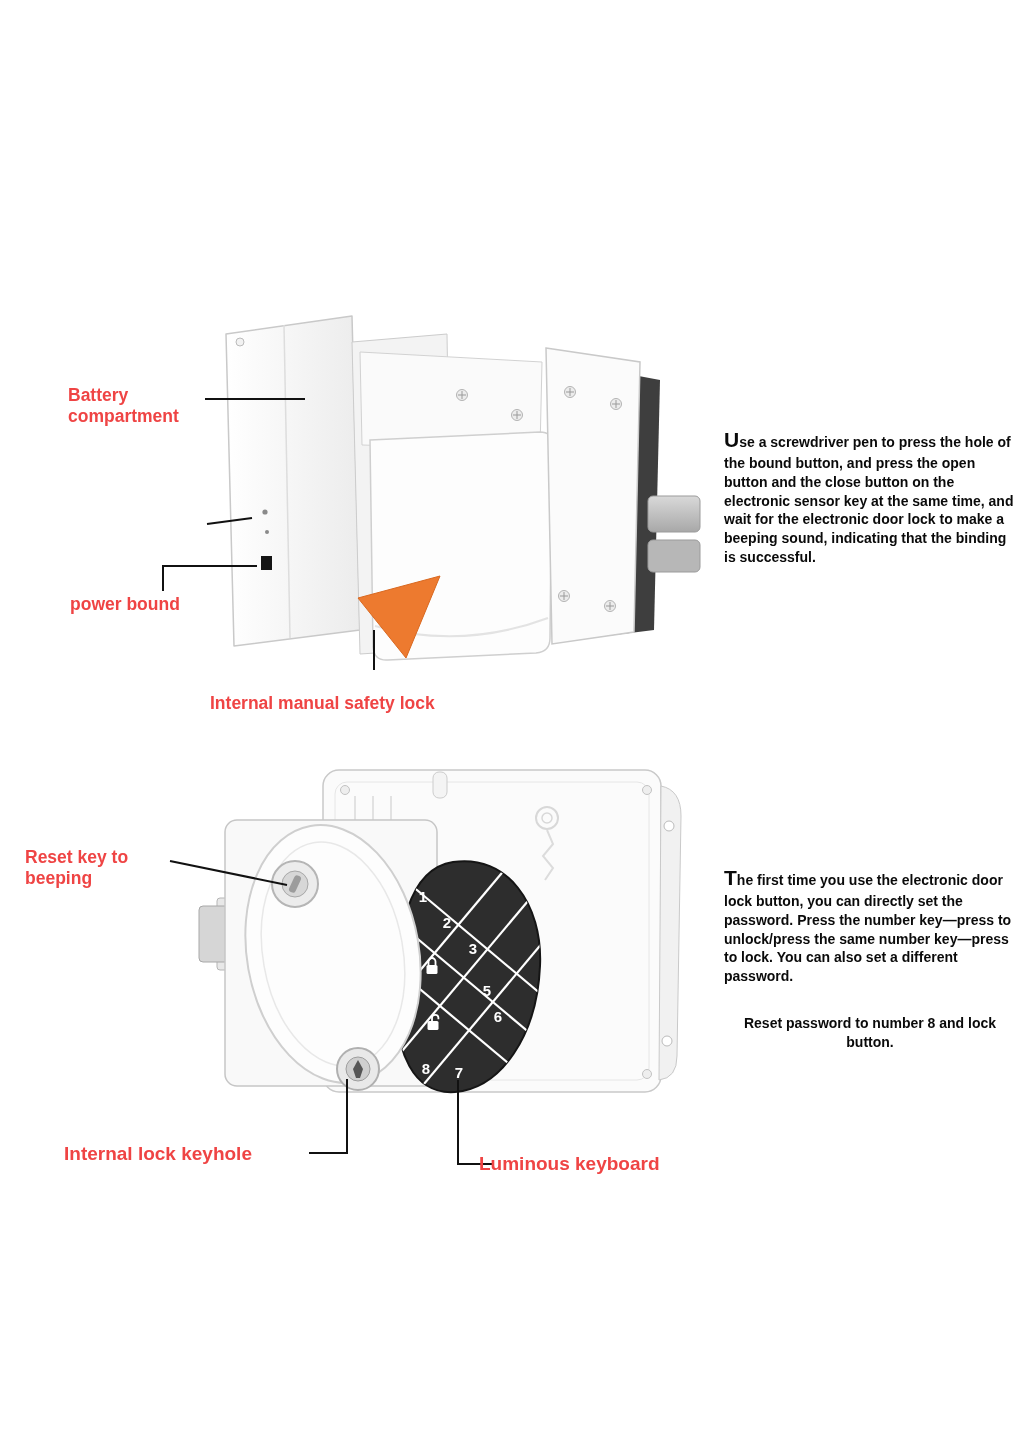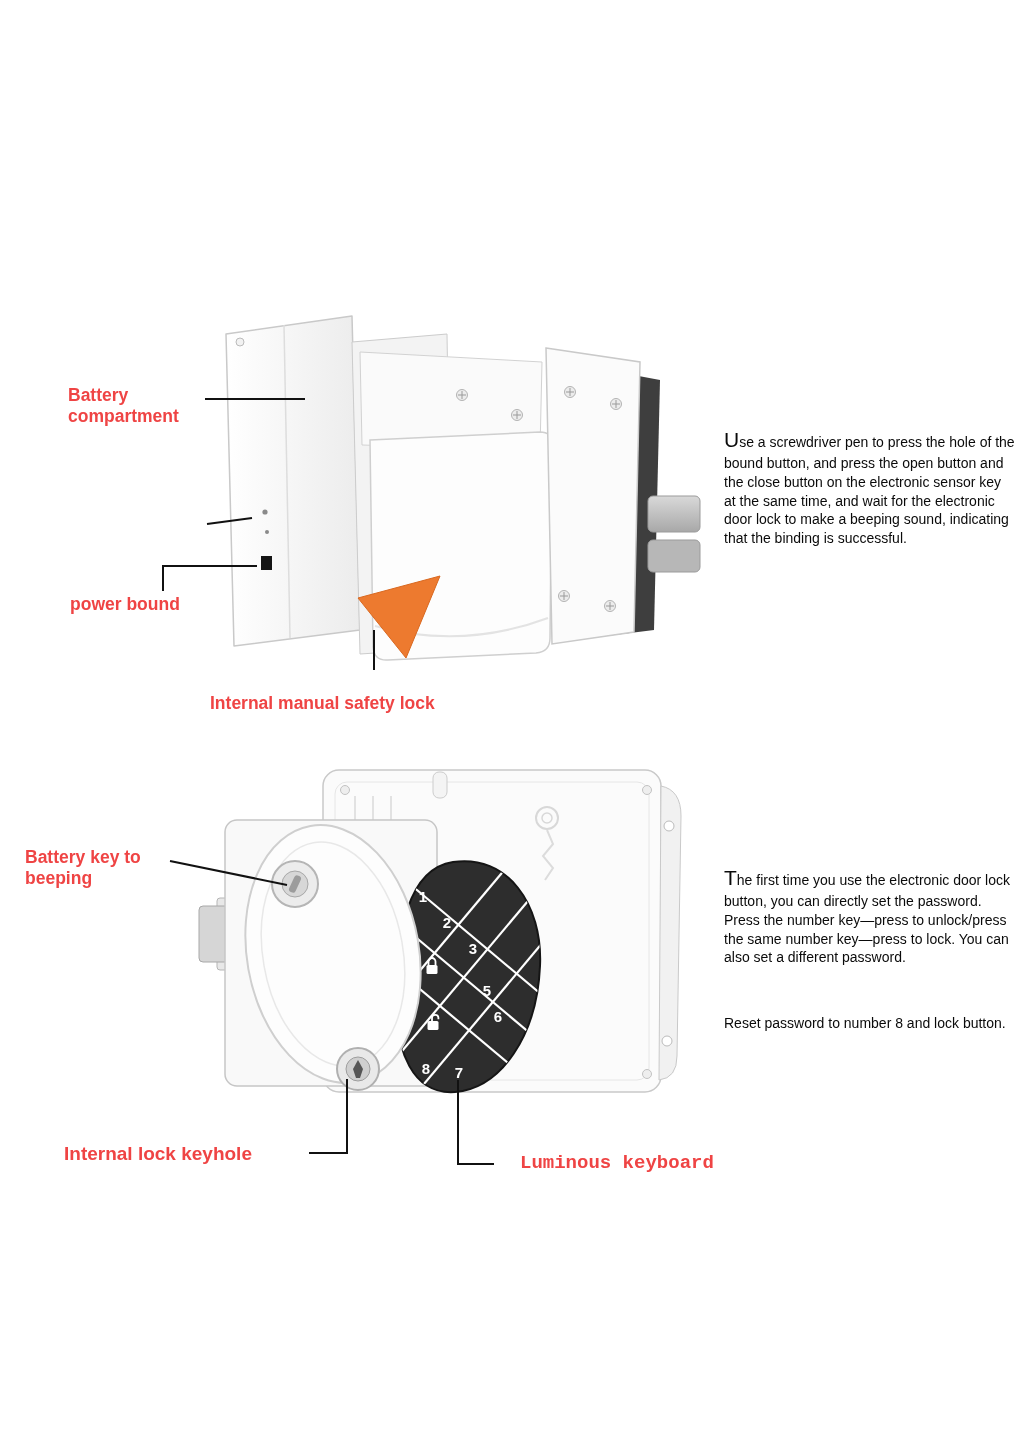--- a/index.html
+++ b/index.html
@@ -2,21 +2,21 @@
 <html><head>
 <meta charset="utf-8">
 <style>
   html,body { margin:0; padding:0; background:#ffffff; }
   .canvas {
     position:relative; width:1024px; height:1440px; background:#ffffff;
     font-family:"Liberation Sans","DejaVu Sans",sans-serif; color:#0a0a0a; overflow:hidden;
   }
   .label { position:absolute; font-weight:bold; font-size:17.5px; line-height:1.22; color:#ef4444; z-index:6; }
   .label-lg { font-size:19px; }
-  .para { position:absolute; width:292px; font-size:14px; font-weight:normal; line-height:1.34; color:#0a0a0a; z-index:6;margin-top:44px; }
+  .para { position:absolute; width:292px; font-size:14px; font-weight:bold; line-height:1.34; color:#0a0a0a; z-index:6;margin-top:44px; }
   .para.lead::first-letter { font-size:21px; }
   svg.art { position:absolute; z-index:1; }
   #connectors { position:absolute; left:0; top:0; z-index:5; pointer-events:none; }
   .keypad-num { fill:#ffffff; font-family:"Liberation Sans","DejaVu Sans",sans-serif; font-size:15px; font-weight:bold; }
 </style>
 </head>
 <body>
 
 <div class="canvas">
 
@@ -204,25 +204,25 @@
   </div>
 
 
   <div class="label" style="left:70px; top:594px;">power bound</div>
 
   <div class="label" style="left:210px; top:673px;margin-top:20px;">Internal manual safety lock</div>
 
   <p class="para lead" style="left:724px; top:382px;">Use a screwdriver pen to press the hole of the bound button, and press the open button and the close button on the electronic sensor key at the same time, and wait for the electronic door lock to make a beeping sound, indicating that the binding is successful.</p>
 
   <div class="label" style="left:25px; top:847px;">
-    <div>Battery key to</div>
+    <div>Reset key to</div>
     <div>beeping</div>
   </div>
 
   <div class="label label-lg" style="left:64px; top:1142px;">Internal lock keyhole</div>
 
-  <div class="label label-lg" style="left:520px; top:1152px;font-family:Liberation Mono, monospace;">Luminous keyboard</div>
+  <div class="label label-lg" style="left:479px; top:1152px;">Luminous keyboard</div>
 
   <p class="para lead" style="left:724px; top:820px;">The first time you use the electronic door lock button, you can directly set the password. Press the number key—press to unlock/press the same number key—press to lock. You can also set a different password.</p>
 
-  <p class="para" style="left:724px; top:970px;">Reset password to number 8 and lock button.</p>
+  <p class="para" style="left:724px; top:970px;text-align:center;">Reset password to number 8 and lock button.</p>
 
 </div>
 
 </body></html>

